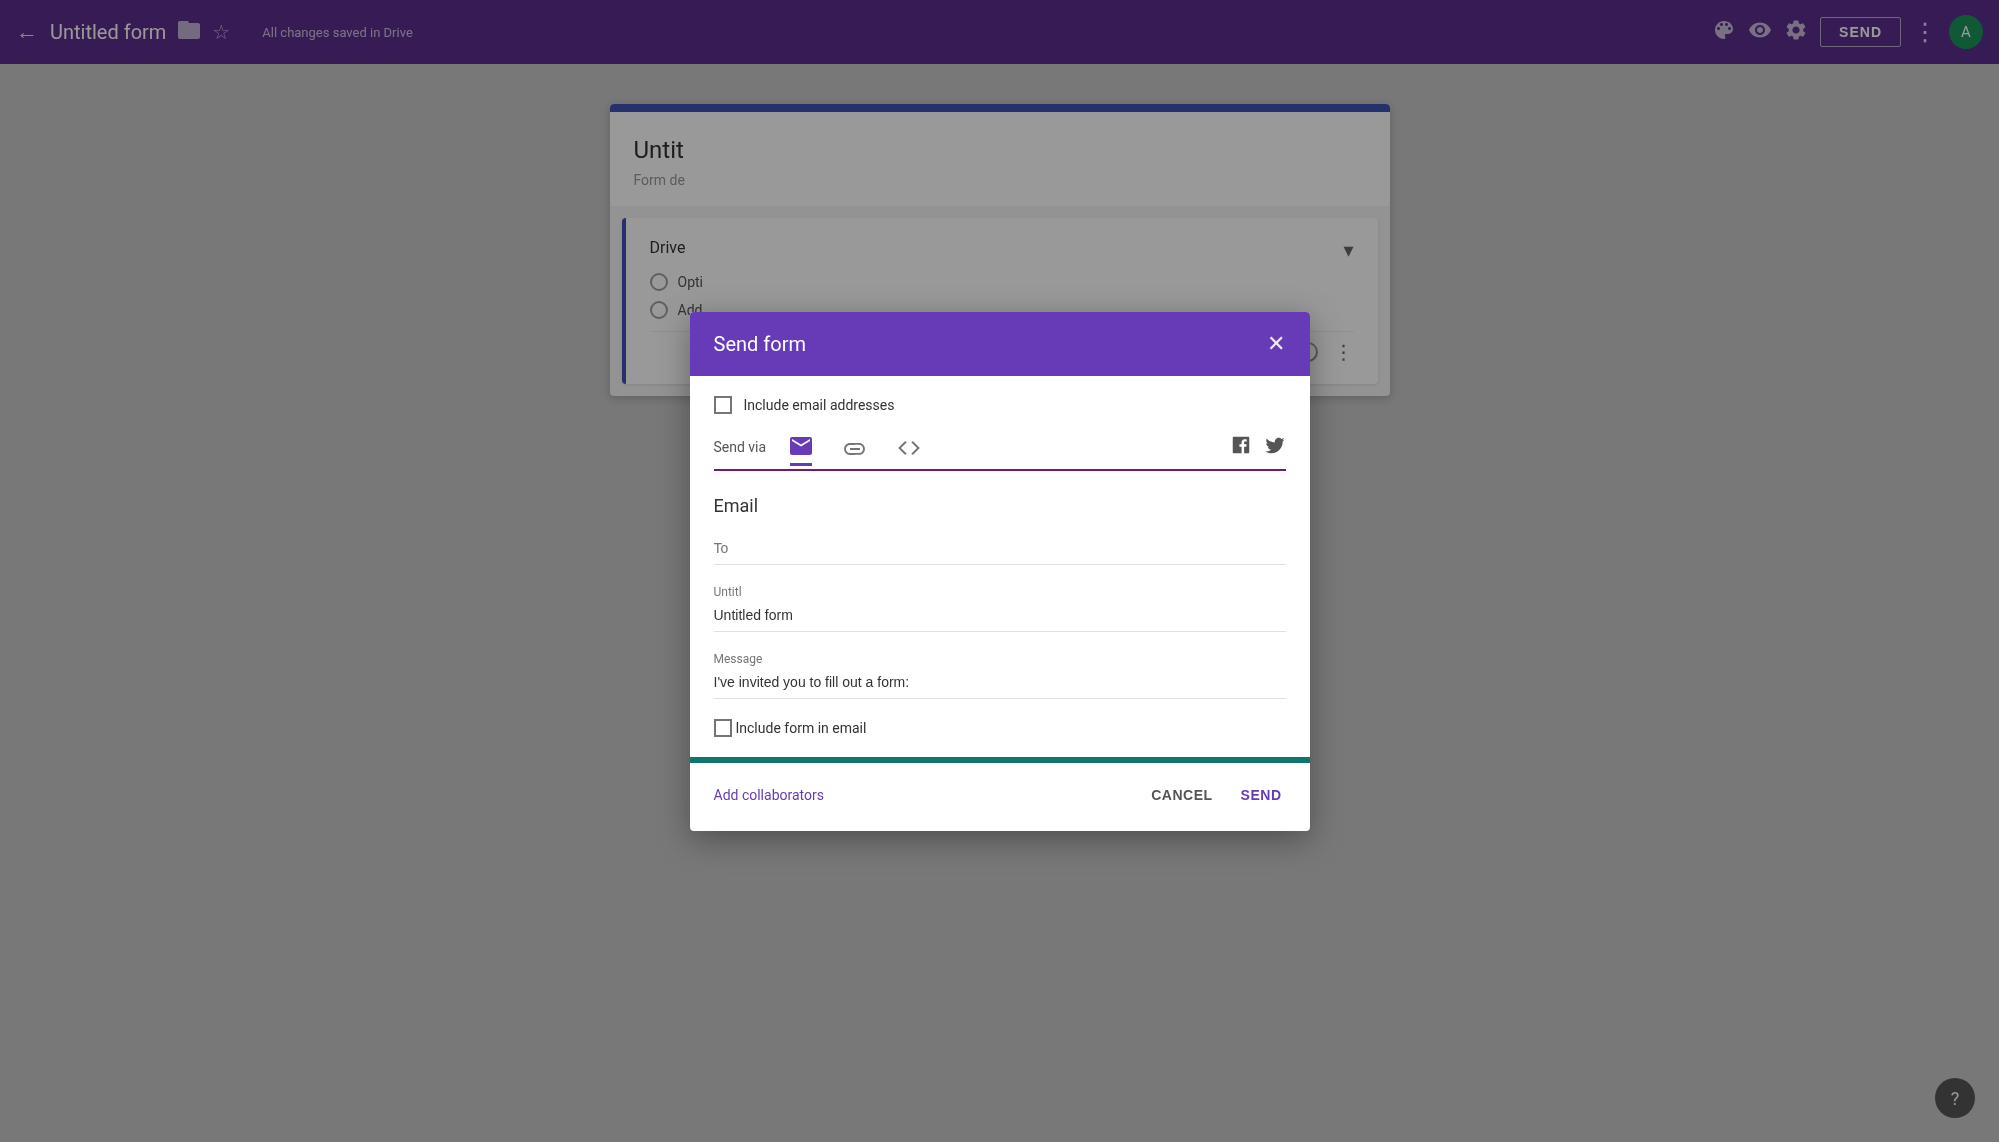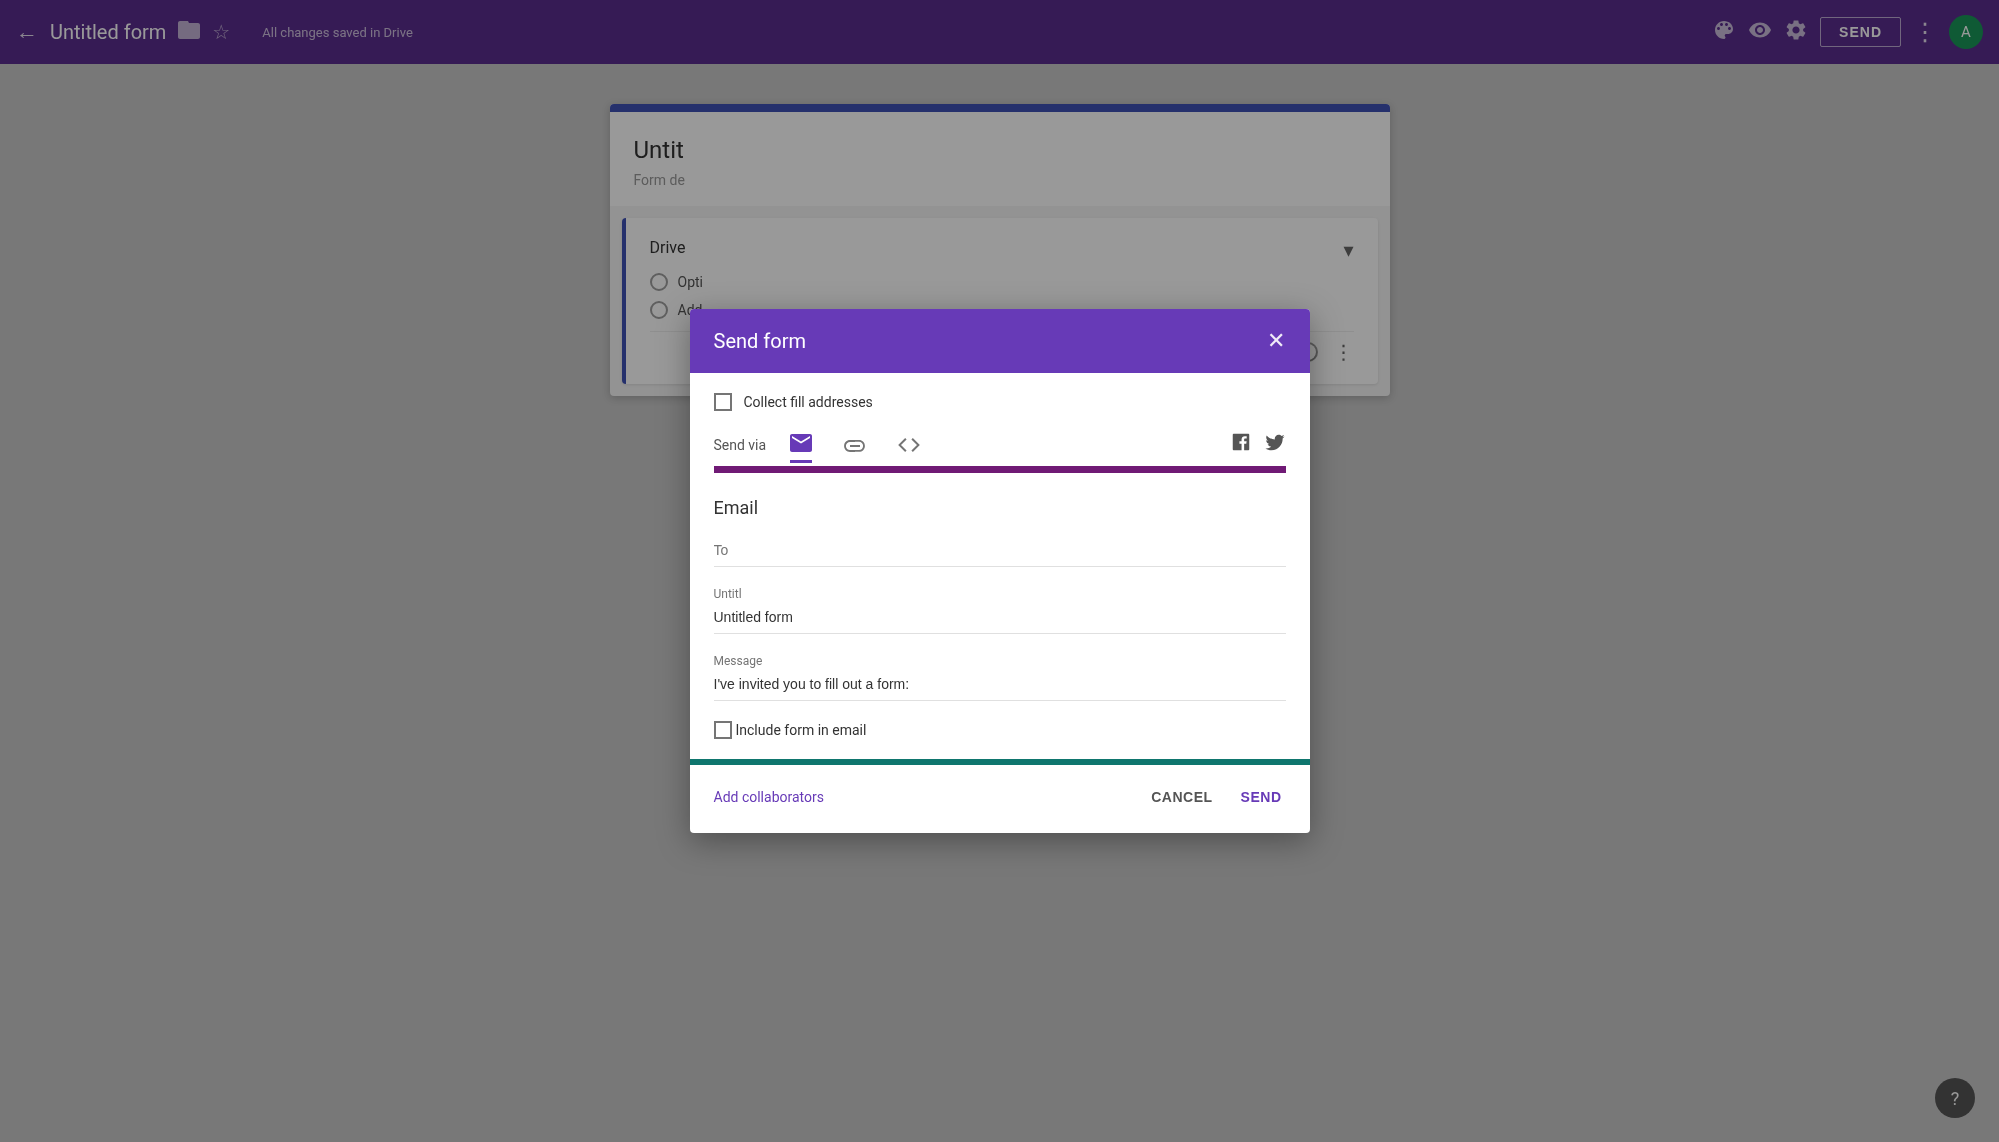--- a/index.html
+++ b/index.html
@@ -239,21 +239,21 @@
       font-size: 14px;
       color: #333;
     }
 
     
     .send-via-row {
       display: flex;
       align-items: center;
       gap: 0;
       margin-bottom: 24px;
-      border-bottom: 7px solid #701a75;
+      border-bottom: 2px solid #701a75;
     }
     .send-via-label {
       font-size: 14px;
       color: #555;
       margin-right: 24px;
       padding-bottom: 8px;
       white-space: nowrap;
     }
     .send-via-tabs {
       display: flex;
@@ -453,21 +453,21 @@
 
     <div class="dialog-header">
       <span class="dialog-title">Send form</span>
       <button class="dialog-close">✕</button>
     </div>
 
     <div class="dialog-body">
 
       <div class="collect-email-row">
         <div class="checkbox-box"></div>
-        <span class="collect-label">Collect fill addresses</span>
+        <span class="collect-label">Include email addresses</span>
       </div>
 
       <div class="send-via-row">
         <span class="send-via-label">Send via</span>
         <div class="send-via-tabs">
 
           <div class="send-via-tab active">
             <svg width="22" height="18" viewBox="0 0 22 18" fill="#673ab7">
                 <path d="M20 0H2C.9 0 .01.9.01 2L0 16c0 1.1.9 2 2 2h18c1.1 0 2-.9 2-2V2c0-1.1-.9-2-2-2zm0 4l-9 5.5L2 4V2l9 5.5L20 2v2z"></path>
               </svg>

